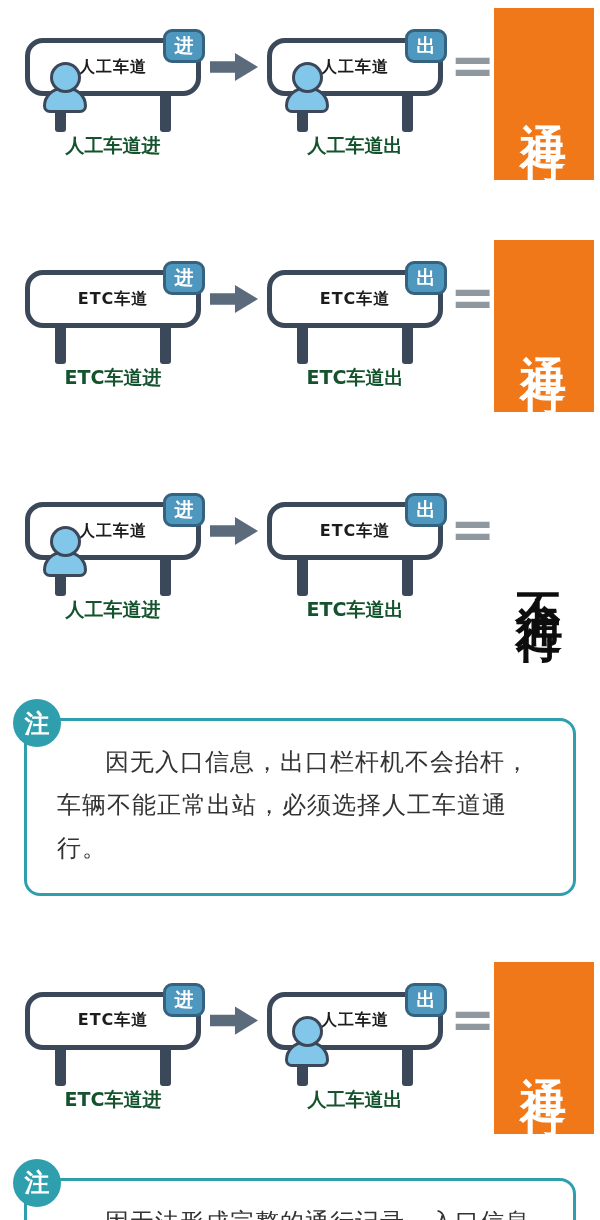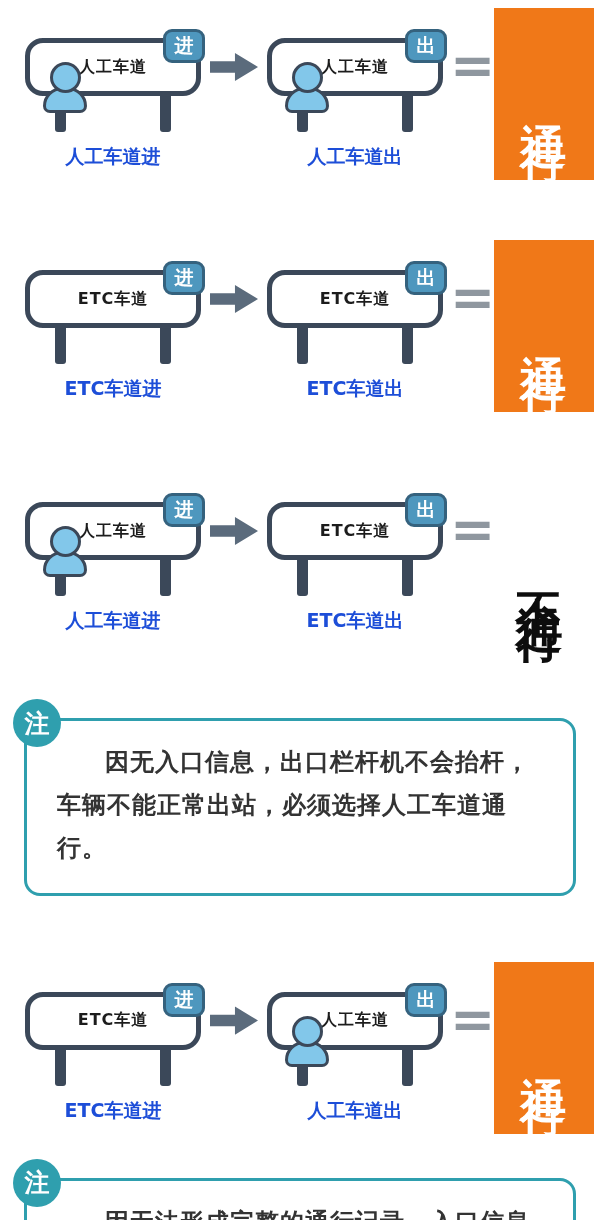--- a/index.html
+++ b/index.html
@@ -46,22 +46,22 @@
     background:#82c7ea; border:3px solid #3b4859;
     margin:0 auto; position:relative; z-index:2;
   }
   .person .body{
     width:44px; height:26px; box-sizing:border-box;
     background:#82c7ea; border:3px solid #3b4859;
     border-radius:22px 22px 8px 8px;
     margin:-6px auto 0; position:relative; z-index:1;
   }
   .sign-label{
-    width:176px; margin:12px auto 0; text-align:center;
-    font-size:19px; font-weight:700; color:#1d4ed8; white-space:nowrap;
+    width:176px; margin:1px auto 0; text-align:center;
+    font-size:19px; font-weight:700; color:#14532d; white-space:nowrap;
   }
   .arrow-wrap{ width:52px; flex:0 0 52px; display:flex; justify-content:center; margin-top:25px; }
   .arrow{
     width:48px; height:32px; background:#5b6b7c;
     clip-path:polygon(0% 32%,52% 32%,52% 6%,100% 50%,52% 94%,52% 68%,0% 68%);
   }
   .equals{
     width:44px; flex:0 0 44px; text-align:center;
     font-size:54px; line-height:1; font-weight:700; color:#8f979f;
     margin-top:13px;
@@ -93,21 +93,21 @@
   }
   .note.last{ margin-bottom:10px; }
   .note-badge{
     position:absolute; top:-22px; left:-14px;
     width:48px; height:48px; border-radius:50%;
     background:#2f9fae; color:#fff;
     font-size:25px; font-weight:700;
     display:flex; align-items:center; justify-content:center;
   }
   .note-text{
-    margin:0; font-size:24px; font-weight:700; color:#333333;
+    margin:0; font-size:24px; font-weight:400; color:#333333;
     line-height:1.8; text-indent:2em; letter-spacing:1px;
   }
 </style>
 </head>
 <body>
 
 <div class="page">
 
   <div class="row">
     <div class="sign-group">

